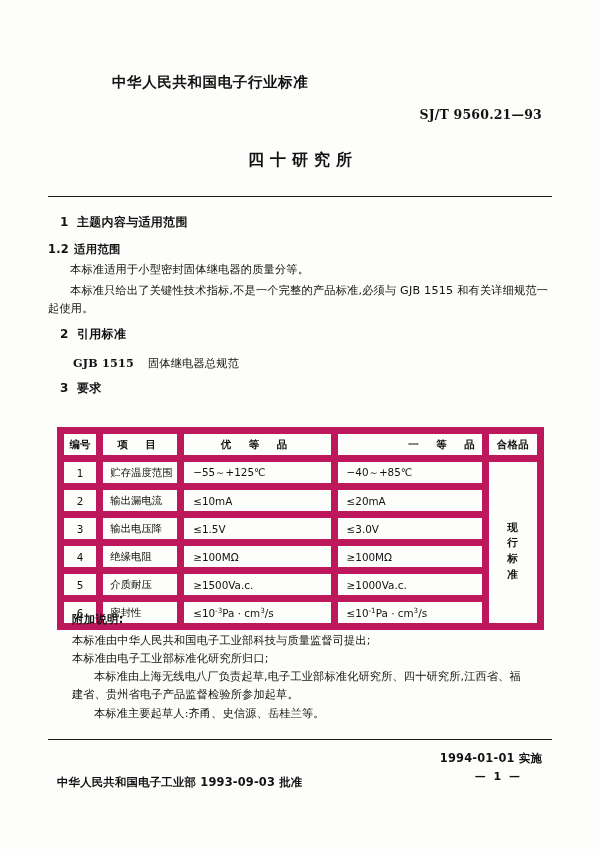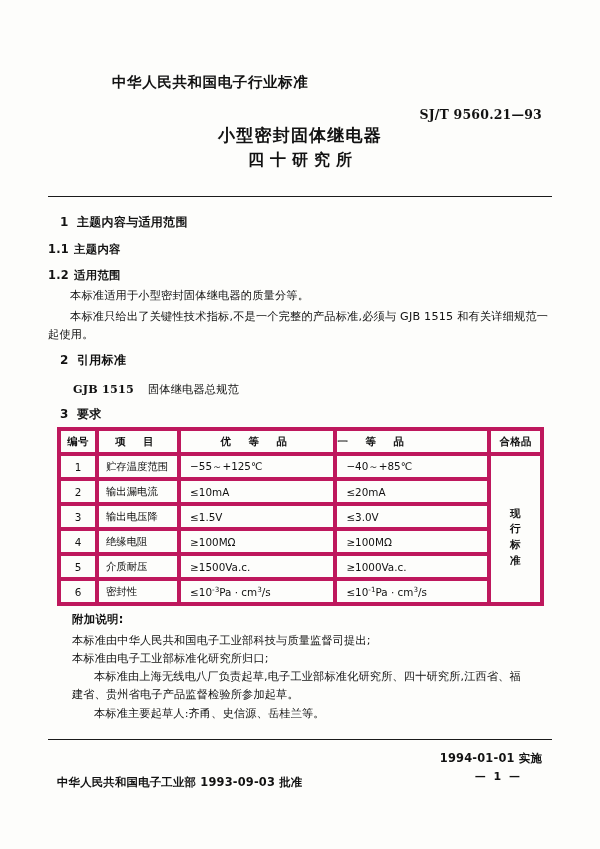--- a/index.html
+++ b/index.html
@@ -132,21 +132,21 @@
     left: 57px;
     top: 427px;
     width: 487px;
   }
   table.spec {
     border-collapse: collapse;
     width: 100%;
     font-size: 10.4px;
   }
   table.spec td, table.spec th {
-    border: 4px solid #be185d;
+    border: 7px solid #be185d;
     padding: 0;
     font-weight: normal;
     color: #111;
   }
   table.spec thead td {
     height: 21px;
     text-align: center;
     font-weight: 600;
     letter-spacing: 0.3px;
   }
@@ -224,35 +224,31 @@
 </head>
 <body>
 
 <div class="page">
   <div class="scan-tint"></div>
 
   <div class="hdr-org">中华人民共和国电子行业标准</div>
 
   <div class="hdr-code">SJ/T 9560.21—93</div>
 
-  <div class="title-main">小型密封固体继电器</div>
 
   <div class="title-sub">四十研究所</div>
 
   <div class="rule-top"></div>
 
   <div class="body-area">
 
     <p class="sec-h1">
       <span class="num">1</span><span>主题内容与适用范围</span>
     </p>
 
-    <p class="sec-h2">
-      <span class="num">1.1</span><span>主题内容</span>
-    </p>
 
     <p class="sec-h2">
       <span class="num">1.2</span><span>适用范围</span>
     </p>
     <p class="para">本标准适用于小型密封固体继电器的质量分等。</p>
     <p class="para">本标准只给出了关键性技术指标,不是一个完整的产品标准,必须与 GJB 1515 和有关详细规范一起使用。</p>
 
     <p class="sec-h1">
       <span class="num">2</span><span>引用标准</span>
     </p>
@@ -265,21 +261,21 @@
     </p>
   </div>
 
   <div class="tbl-wrap">
     <table class="spec">
       <thead>
         <tr>
           <td class="c-no">编号</td>
           <td class="c-item" style="text-align:center;padding-left:0 !important;"><span class="hdr-sp">项 目</span></td>
           <td class="c-a" style="text-align:center;padding-left:0 !important;"><span class="hdr-sp">优 等 品</span></td>
-          <td class="c-b" style="text-align:left;padding-left:0 !important;"><span class="hdr-sp">一 等 品</span></td>
+          <td class="c-b" style="text-align:right;padding-left:0 !important;"><span class="hdr-sp">一 等 品</span></td>
           <td class="c-q">合格品</td>
         </tr>
       </thead>
       <tbody id="tbl-body">
           <tr>
             <td class="c-no">1</td>
             <td class="c-item">贮存温度范围</td>
             <td class="c-a">−55～+125℃</td>
             <td class="c-b">−40～+85℃</td>
             <td class="c-q" rowspan="6"><span class="qual-vert">现行标准</span></td>

